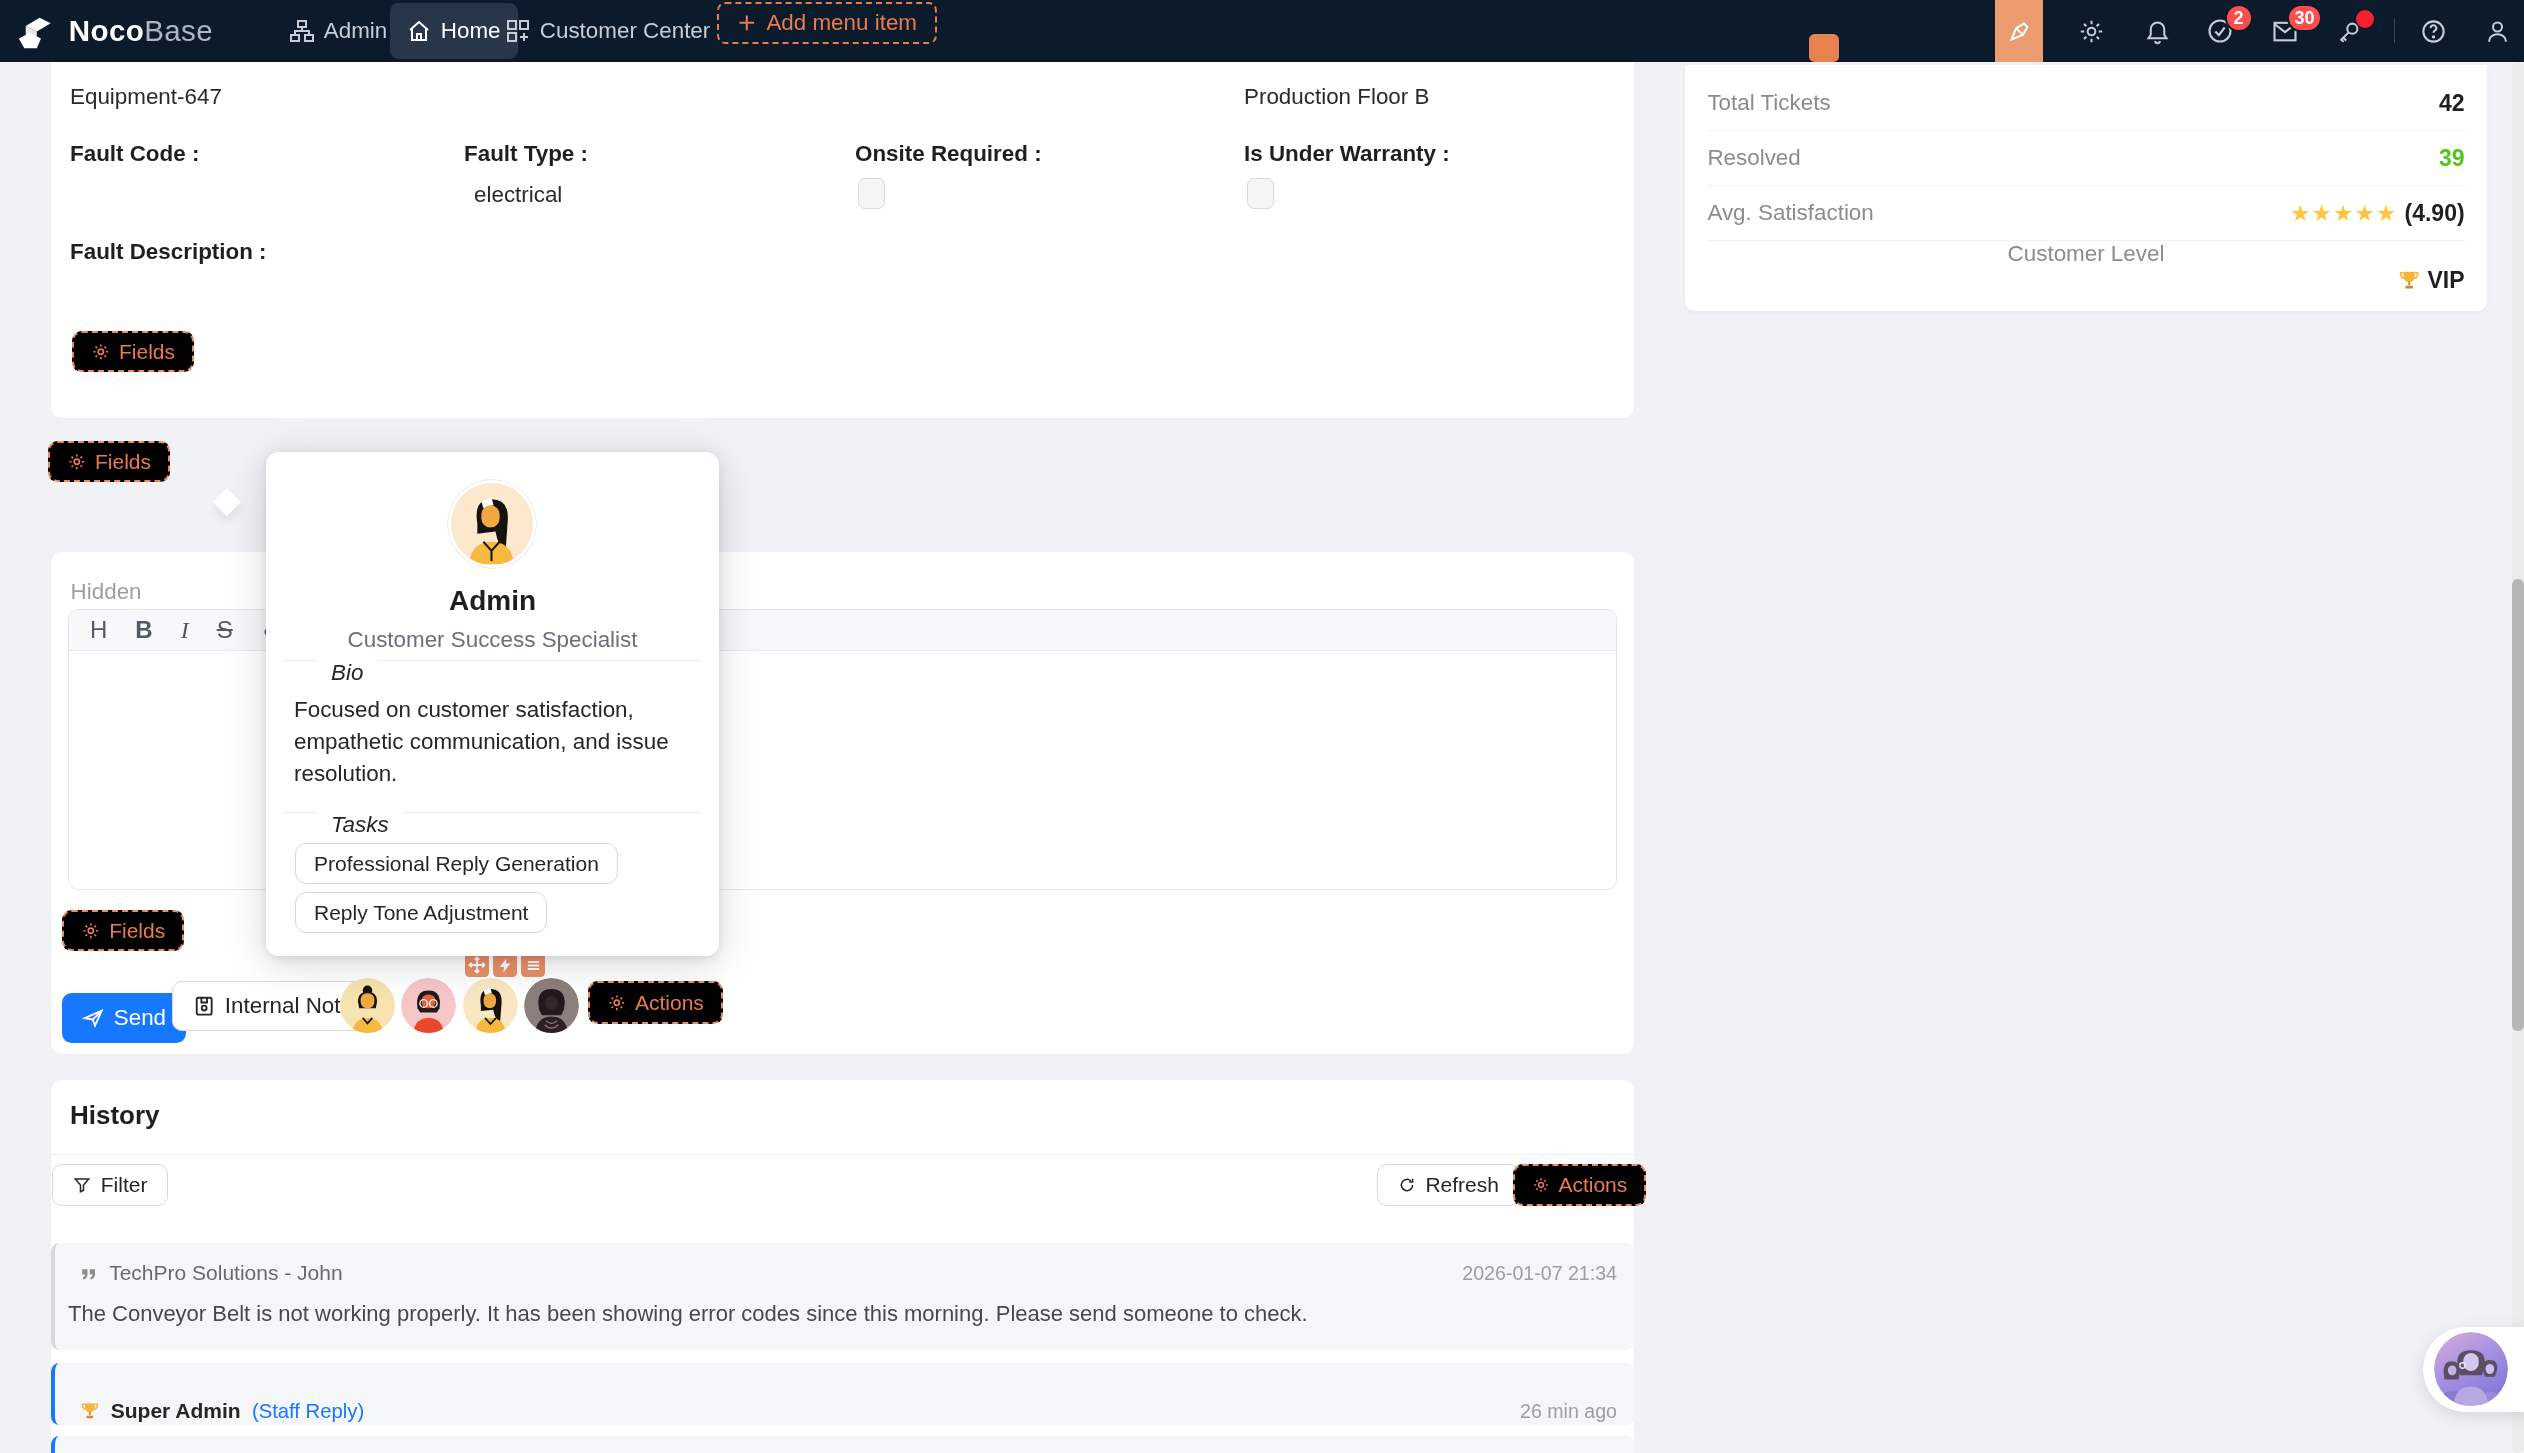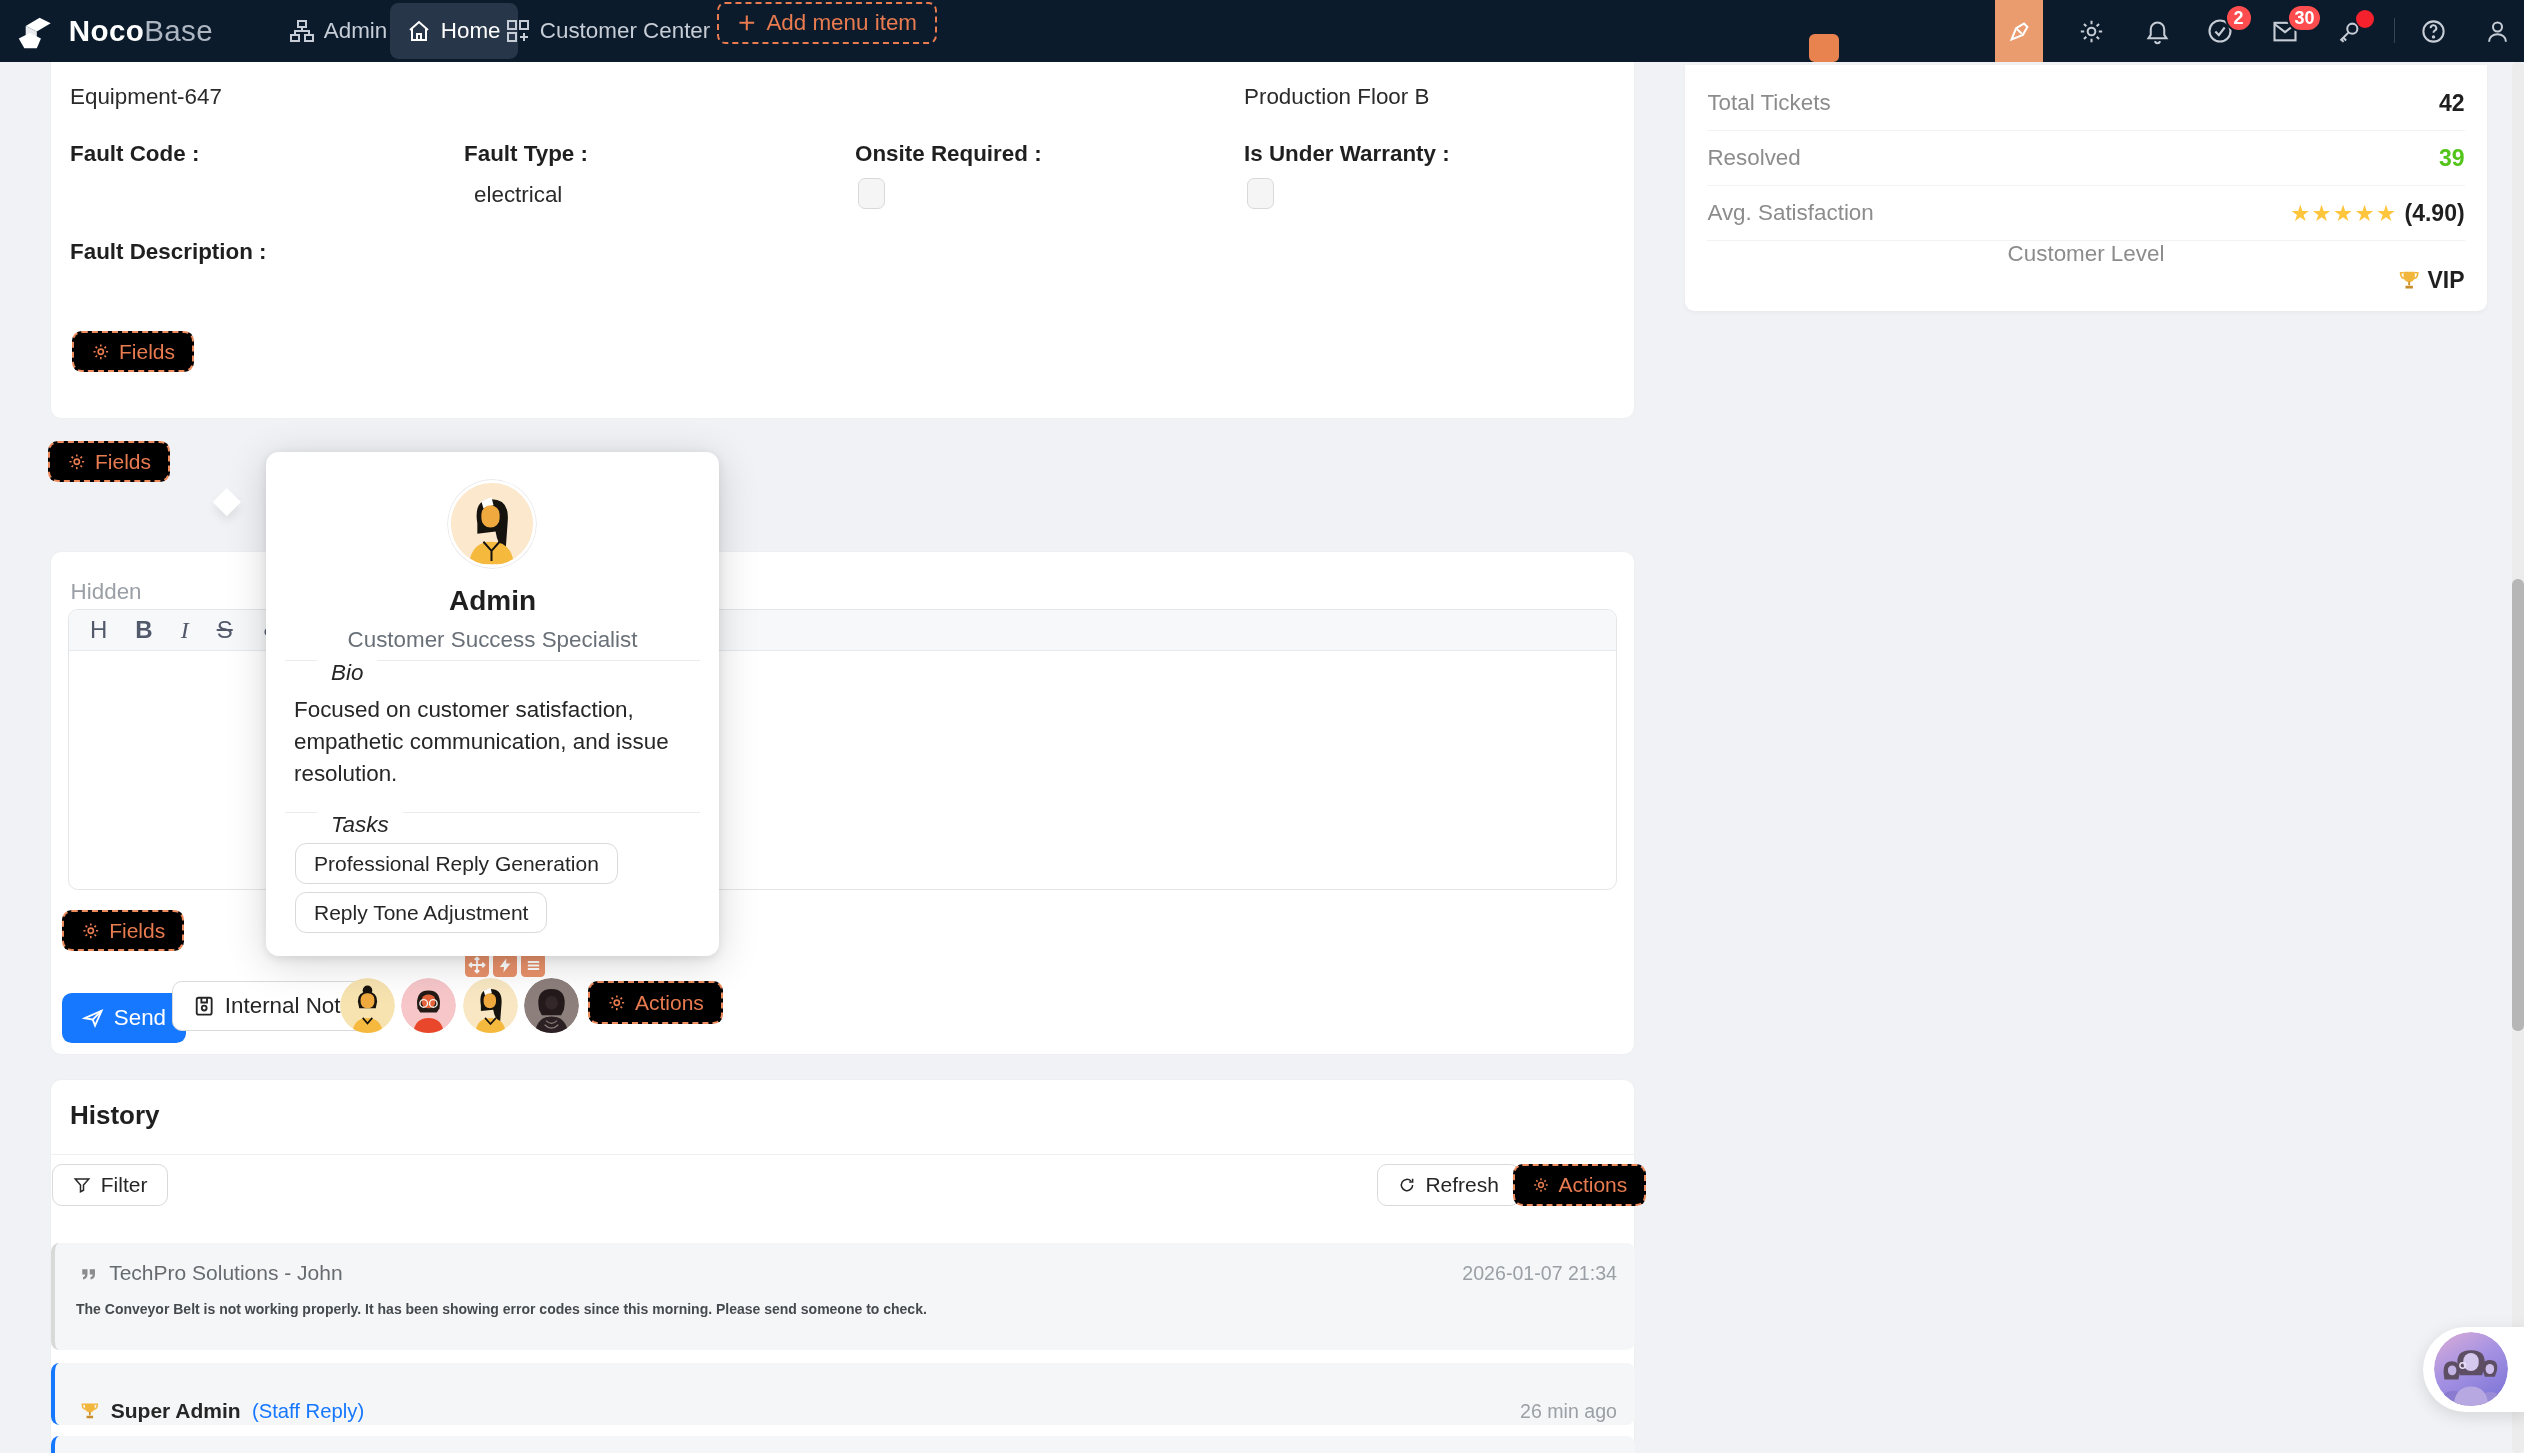--- a/index.html
+++ b/index.html
@@ -71,21 +71,21 @@
 
   
   .hist-title { position:absolute; left:19px; top:19.6px; font-size:26px; font-weight:bold; color:#1f1f1f; }
   .hist-div { position:absolute; left:0; top:74px; width:100%; height:1.4px; background:#f0f0f0; }
   .entry { position:absolute; left:0; width:1584px; background:#f5f6f7; border-radius:8.4px; }
   .entry-head { position:absolute; left:25px; right:18px; display:flex; align-items:center; gap:11.2px; }
   .entry-author { font-size:21px; color:#666b70; }
   .entry-author.bold { font-weight:bold; color:#262626; }
   .entry-tag { font-size:20.3px; color:#1677ff; }
   .entry-time { margin-left:auto; font-size:19.6px; color:#9aa0a6; }
-  .entry-body { position:absolute; left:21px; right:18px; font-size:14px; color:#454a4f;font-weight:bold; }
+  .entry-body { position:absolute; left:13px; right:18px; font-size:22px; color:#454a4f; }
   .bl-blue { border-left:4.2px solid #1677ff; }
   .bl-gray { border-left:4.2px solid #d9d9d9; }
 
   
   .stats-card { position:absolute; left:1685px; top:65px; width:802px; height:246px; background:#fff; border-radius:0 0 9.8px 9.8px;
       box-shadow:0 1.4px 5.6px rgba(0,0,0,.04); padding-top:11.2px; }
   .stat-row { height:55px; margin:0 22.4px; display:flex; align-items:center; border-bottom:1.4px solid #f2f2f2; }
   .stat-label { font-size:22.4px; color:#8c8c8c; }
   .stat-value { margin-left:auto; font-size:23px; font-weight:bold; color:#1f1f1f; display:flex; align-items:center; gap:7px; }
   .green { color:#52c41a; }

